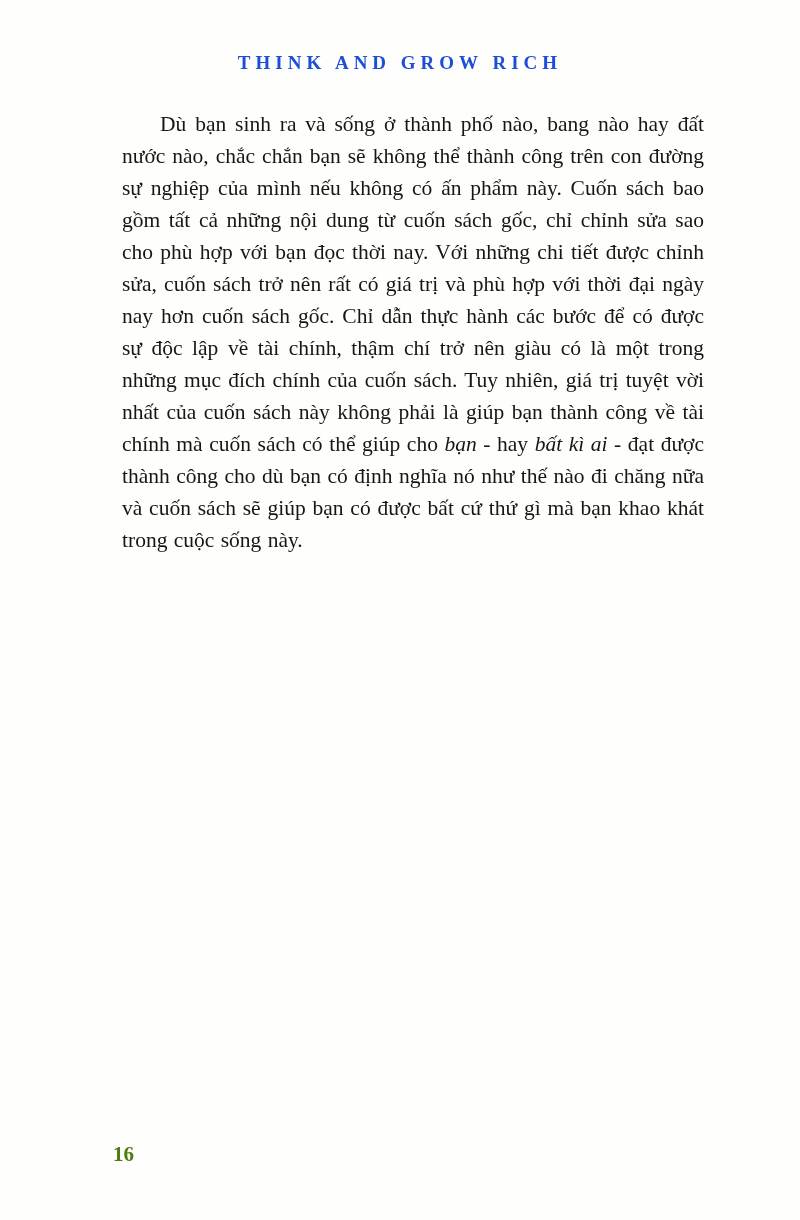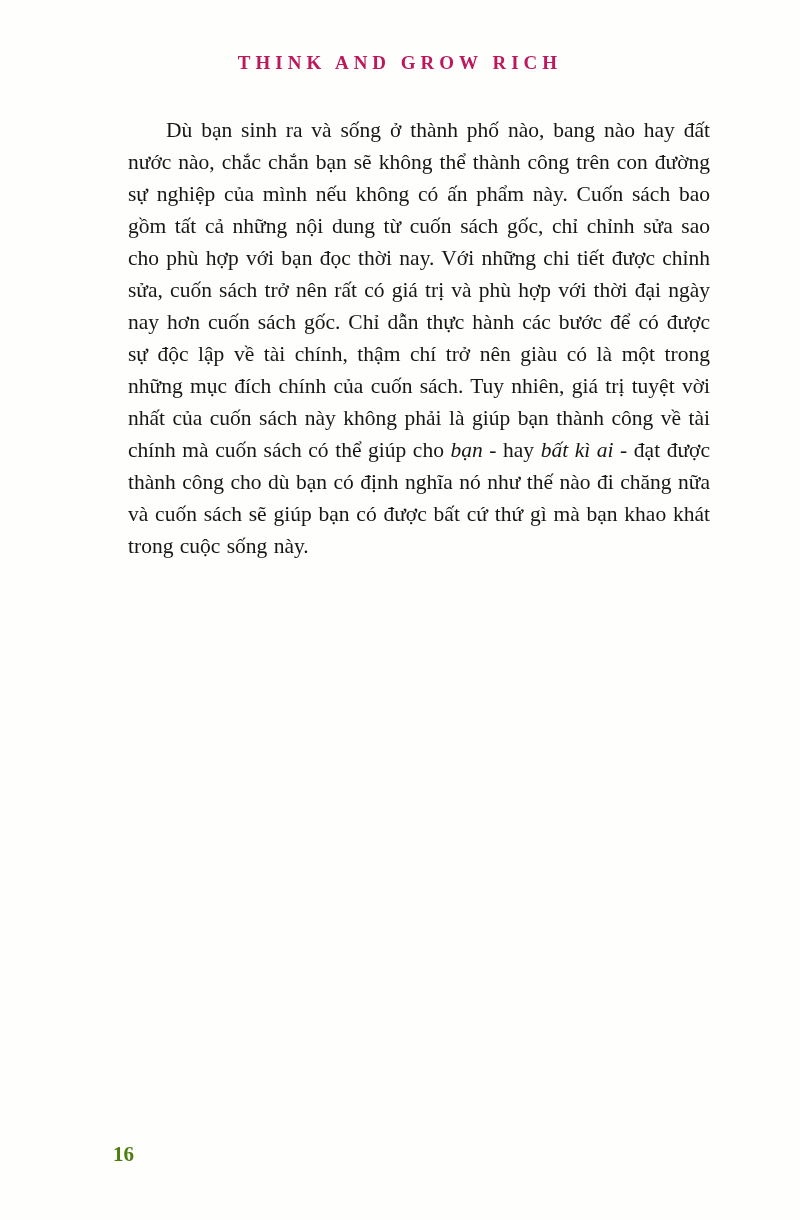--- a/index.html
+++ b/index.html
@@ -18,29 +18,29 @@
   }
   .running-head {
     position: absolute;
     top: 52px;
     left: 0;
     width: 100%;
     text-align: center;
     font-size: 19px;
     font-weight: 700;
     letter-spacing: 5px;
-    color: #be185d;
+    color: #1d4ed8;
     font-family: "Liberation Serif", "DejaVu Serif", serif;
   }
   .body-text {
     position: absolute;
     top: 98px;
     left: 112px;
     width: 582px;
-    margin: 16px;
+    margin: 10px;
     font-size: 21.5px;
     line-height: 32px;
     text-align: justify;
     text-indent: 38px;
     color: #161616;
     word-spacing: 1px;
   }
   .seg-italic {
     font-style: italic;
   }

